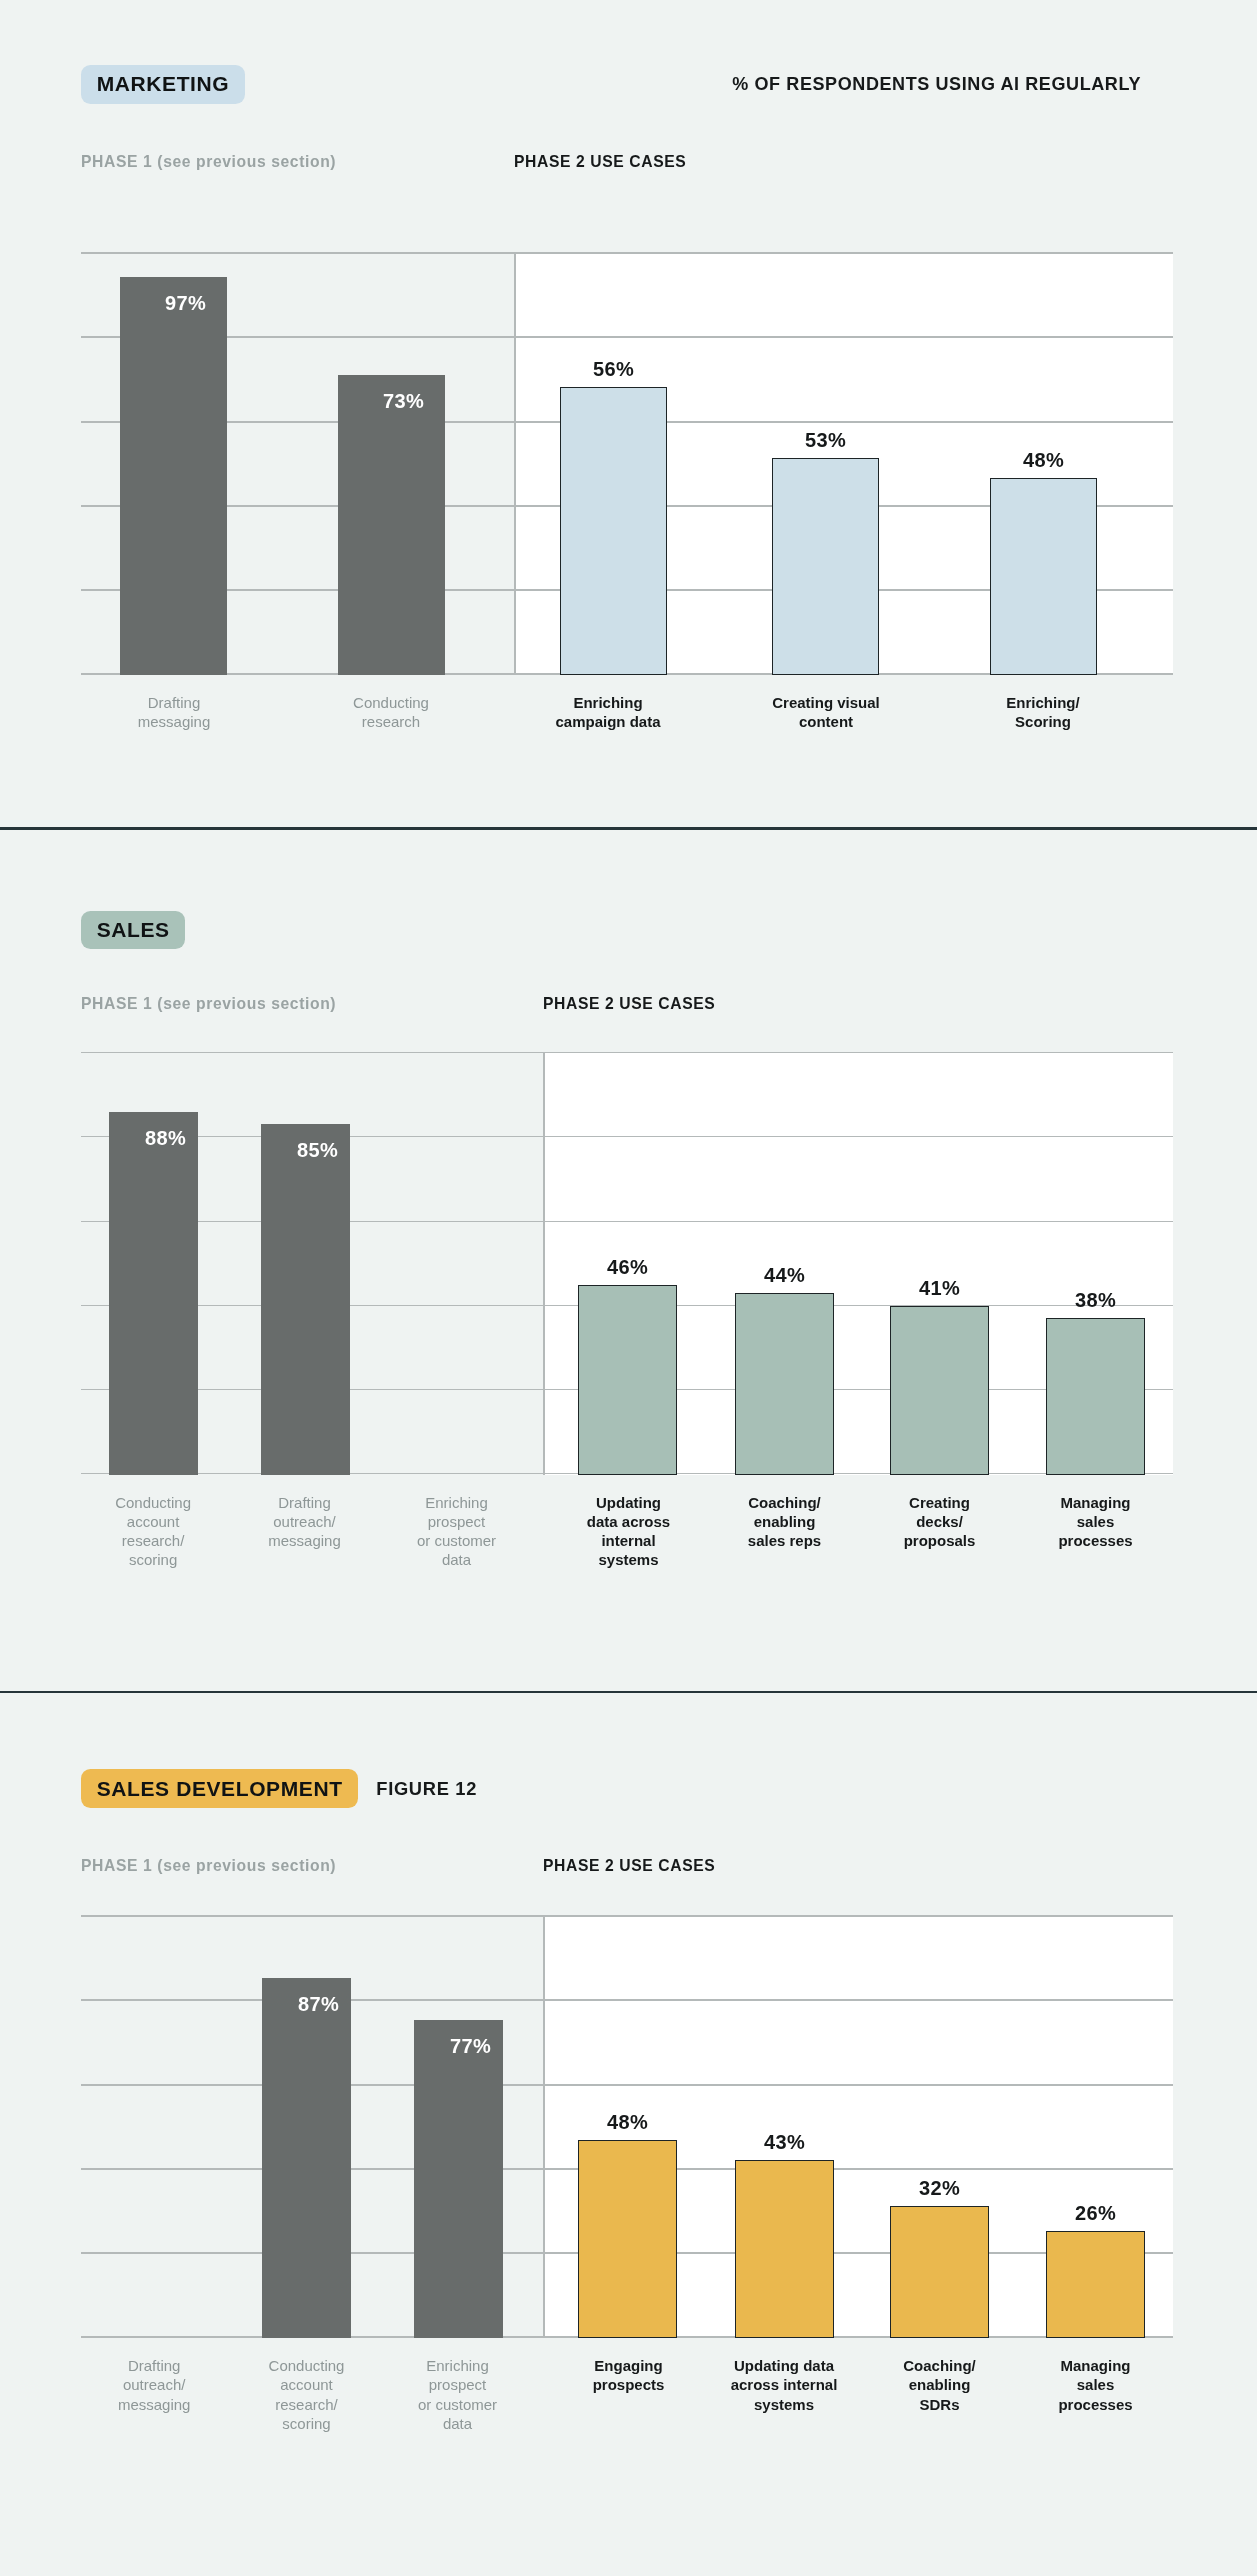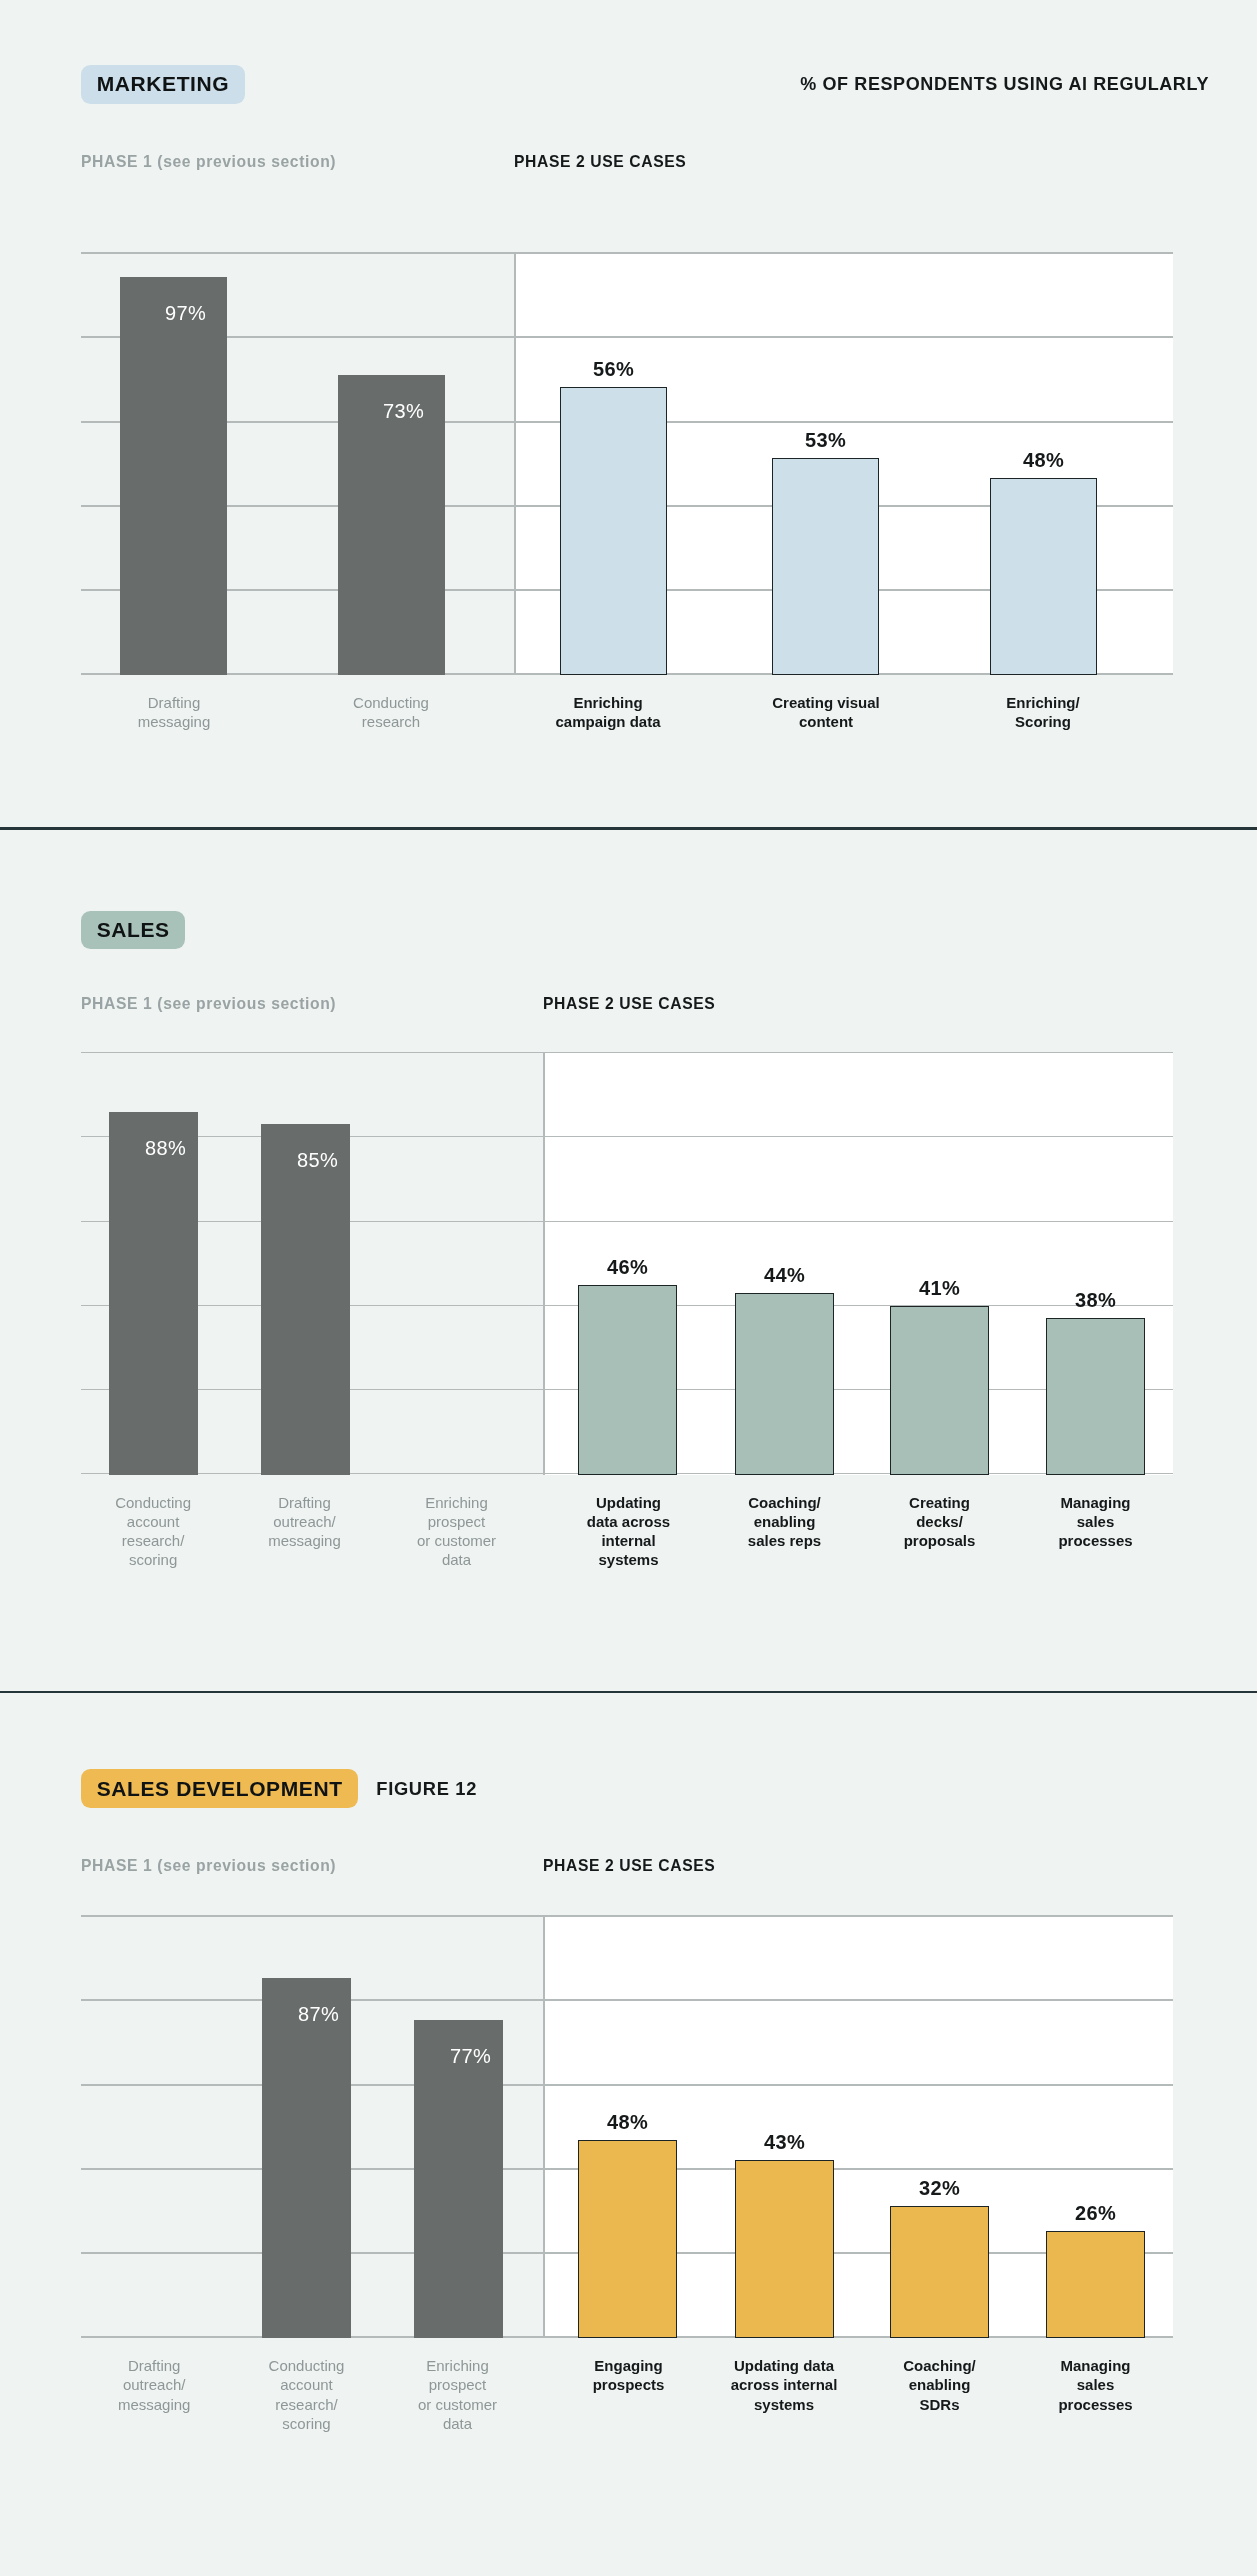--- a/index.html
+++ b/index.html
@@ -11,21 +11,21 @@
   }
   .page{position:relative;width:1257px;height:2576px;overflow:hidden;background:#eff3f2;}
 
   
   .section{position:relative;width:1257px;box-sizing:border-box;}
   .section-divider{height:2.6px;background:#26353a;width:100%;}
 
   
   .sec-head{
     display:flex;align-items:center;
-    padding-left:81px;padding-right:48px;
+    padding-left:81px;padding-right:116px;
   }
   .badge{
     display:inline-flex;align-items:center;justify-content:center;
     border-radius:9.4px;
     padding:8.4px 15.7px 9.4px 15.7px;
     font-weight:700;
     font-size:21px;
     letter-spacing:0.6px;
     color:#101314;
     line-height:1;
@@ -65,22 +65,22 @@
   }
   .bar{
     position:absolute;bottom:0;box-sizing:border-box;
   }
   .bar.p1{background:#686c6b;}
   .bar.p2{border:1.6px solid #1d2426;}
   .bar.blue{background:#cddfe8;}
   .bar.green{background:#a7bfb6;}
   .bar.yellow{background:#eab84e;}
   .bar-val-in{
-    position:absolute;left:0;right:0;top:25px;text-align:center;
-    color:#ffffff;font-size:20px;font-weight:400;letter-spacing:0.3px;padding-left:24px;
+    position:absolute;left:0;right:0;top:15px;text-align:center;
+    color:#ffffff;font-size:20px;font-weight:700;letter-spacing:0.3px;padding-left:24px;
   }
   .bar-val-out{
     position:absolute;left:-10.5px;right:-10.5px;text-align:center;
     color:#16191a;font-size:20px;font-weight:700;letter-spacing:0.3px;
   }
   .xlabel{
     position:absolute;text-align:center;font-size:15px;line-height:1.28;
   }
   .xlabel.p1{color:#8e9797;font-weight:400;}
   .xlabel.p2{color:#16191a;font-weight:700;}

